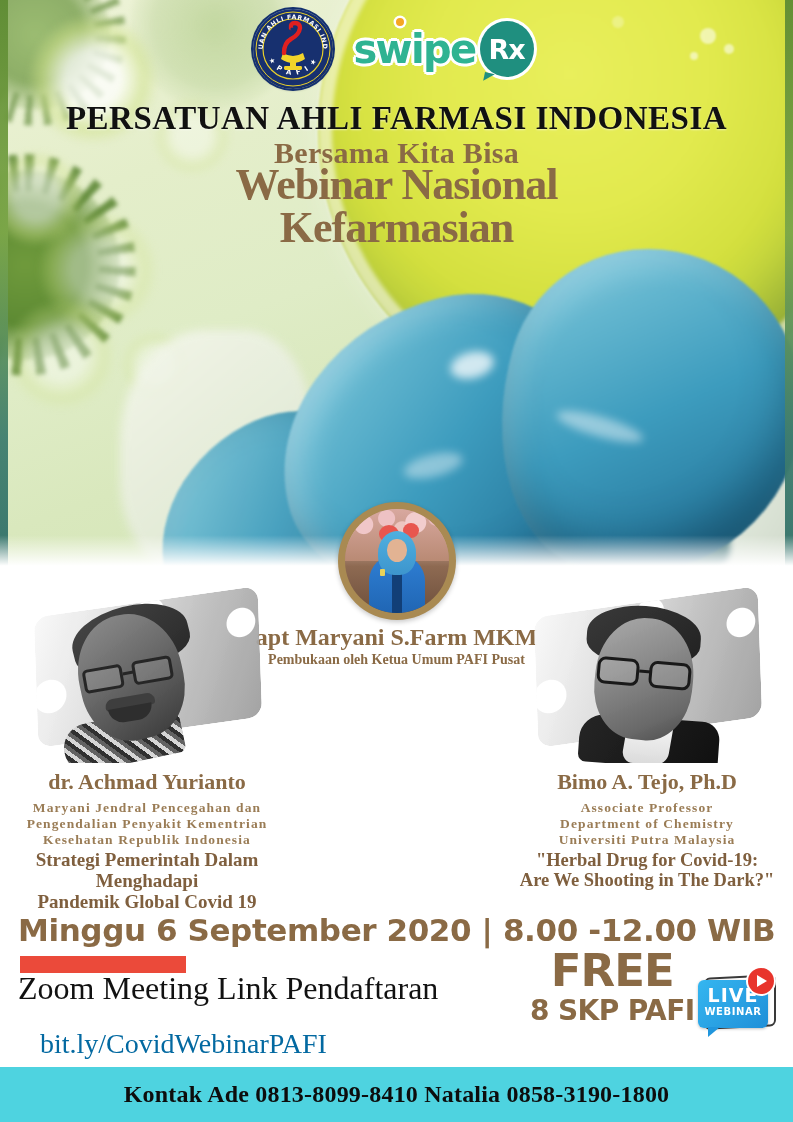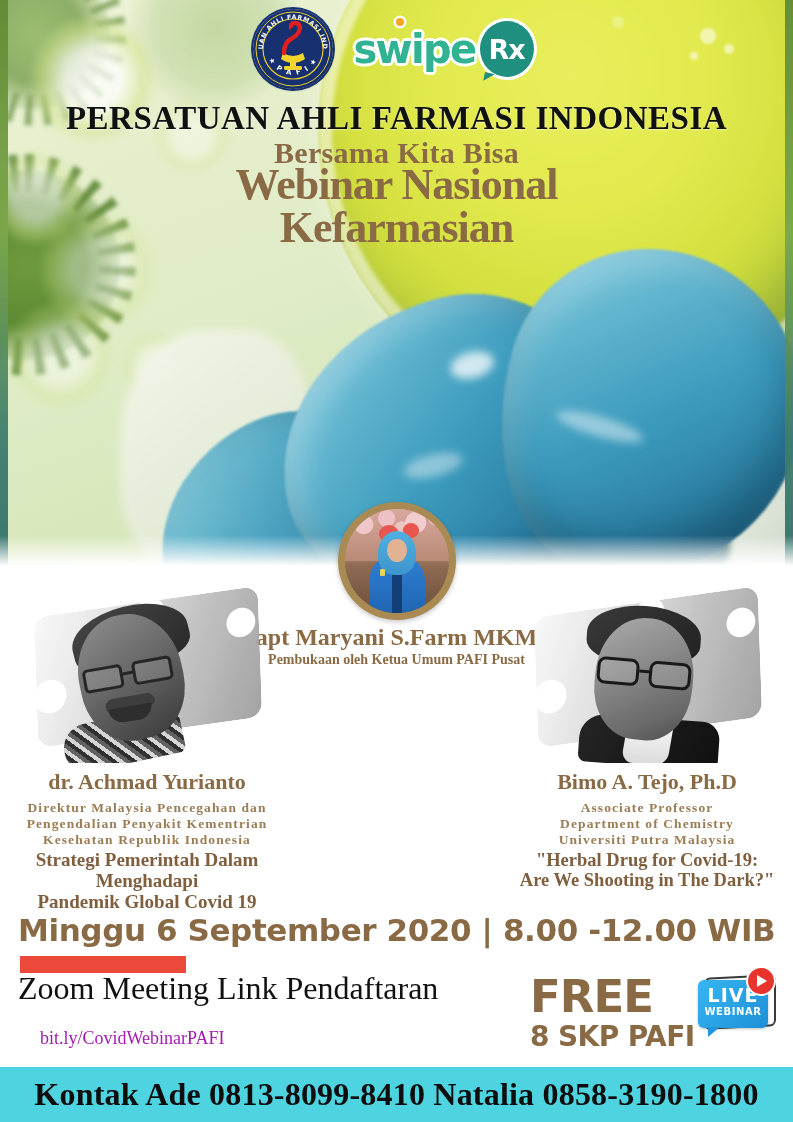--- a/index.html
+++ b/index.html
@@ -431,25 +431,25 @@
   }
   .zoom-line {
     position:absolute; left:18px; top:970px;
     font-family:"Liberation Serif", serif;
     font-weight:400; font-size:32px; letter-spacing:0px;
     color:#111111;
   }
   .bitly {
     position:absolute; left:40px; top:1028px;
     font-family:"Liberation Serif", serif;
-    font-weight:400; font-size:18px;
-    color:#a21caf;
+    font-weight:400; font-size:28px;
+    color:#0369a1;
   }
   .free-block {
-    position:absolute; left:530px; top:974px; text-align:left;
+    position:absolute; left:530px; top:948px; text-align:center;
   }
   .free-text {
     font-family:"DejaVu Sans", sans-serif;
     font-weight:700; font-size:45px; line-height:1;
     color:#8a6a45; letter-spacing:-1px;
   }
   .skp-text {
     font-family:"DejaVu Sans", sans-serif;
     font-weight:700; font-size:28px; line-height:1.15; margin-top:2px;
     color:#8a6a45; letter-spacing:-.6px;
@@ -498,21 +498,21 @@
   }
 
   
   .footer {
     position:absolute; left:0; top:1067px; width:793px; height:55px;
     background:#4ed3e0;
     display:flex; align-items:center; justify-content:center;
   }
   .footer-text {
     font-family:"Liberation Serif", serif;
-    font-weight:700; font-size:32px; color:#0d0d0d; letter-spacing:.2px;
+    font-weight:700; font-size:24px; color:#0d0d0d; letter-spacing:.2px;
   }
 </style>
 </head>
 <body>
 
 <div id="poster">
 
   <div class="bg-photo">
     <div class="bg-base"></div>
 
@@ -619,21 +619,21 @@
         <div class="ay-mous"></div>
         <div class="ay-mouth"></div>
         <div class="ay-glass">
             <i></i>
             <b></b>
             <i></i>
           </div>
       </div>
     </div>
     <div class="sp-name">dr. Achmad Yurianto</div>
-    <div class="sp-affil">Direktur Malaysia Pencegahan dan
+    <div class="sp-affil">Maryani Jendral Pencegahan dan
 Pengendalian Penyakit Kementrian
 Kesehatan Republik Indonesia</div>
     <div class="sp-topic">Strategi Pemerintah Dalam Menghadapi
 Pandemik Global Covid  19</div>
   </div>
 
   <div class="side-speaker right">
     <div class="brush-photo">
       <div class="head-wrap">
         <div class="brush-bg"></div>

